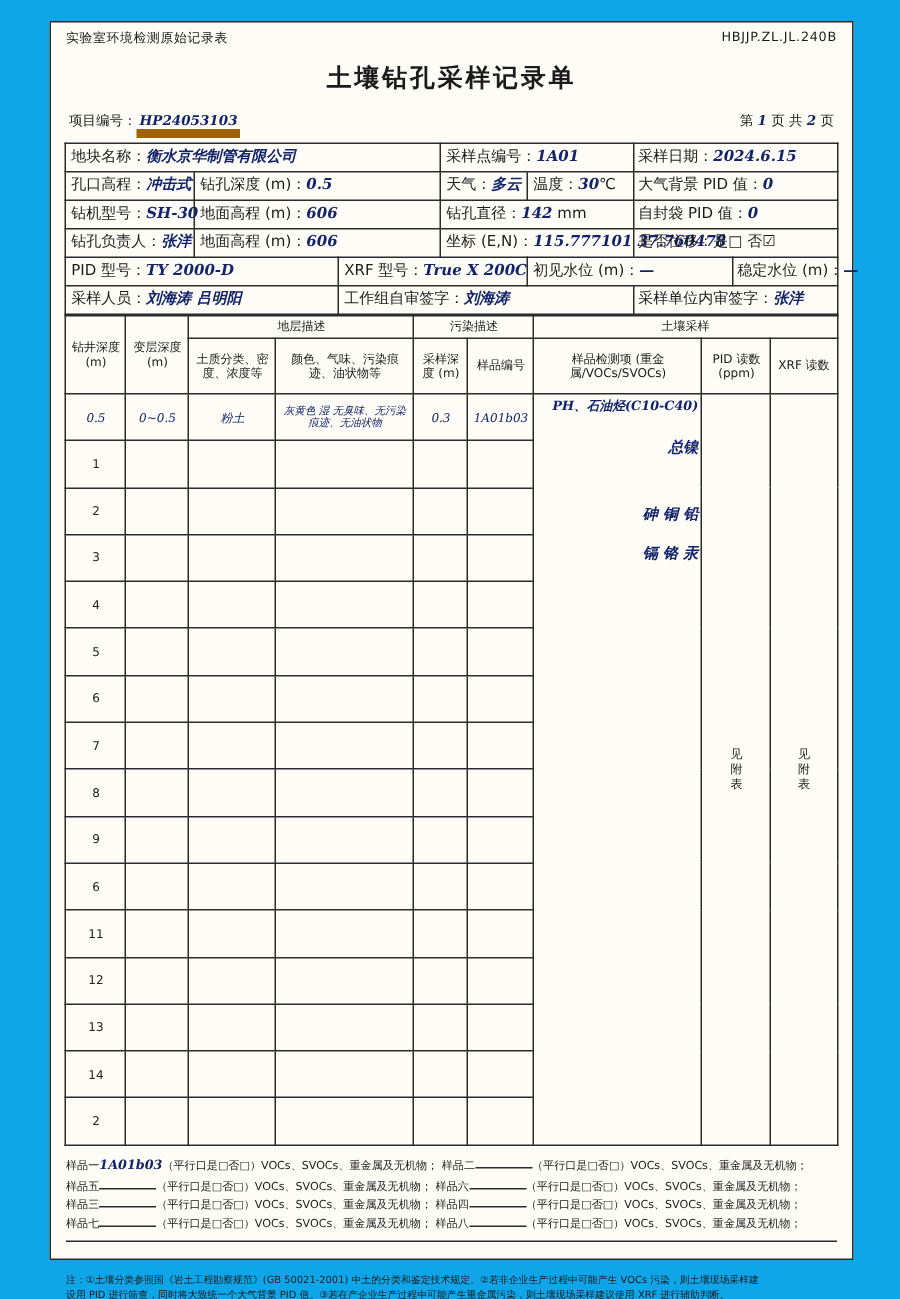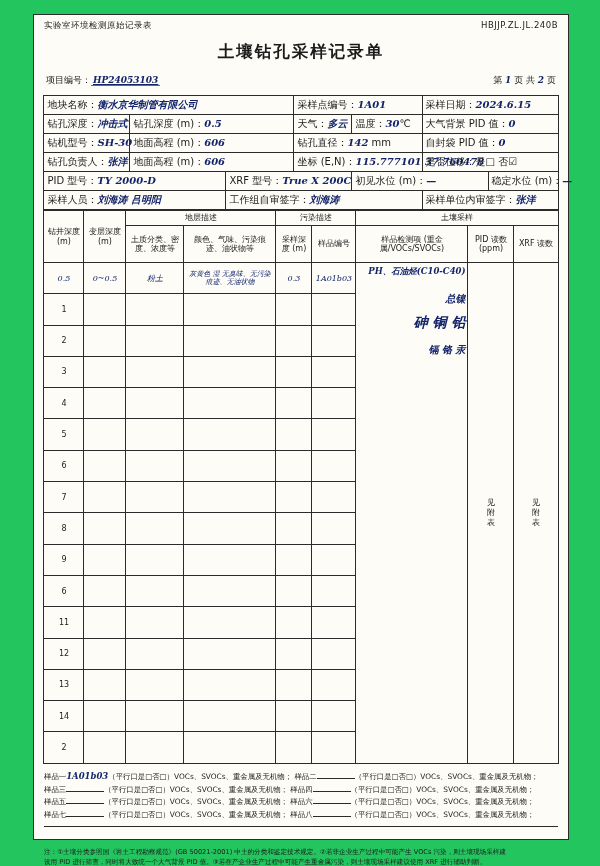--- a/index.html
+++ b/index.html
@@ -6,21 +6,21 @@
   body{
     width:600px;height:866px;
     background:#fbf9f3;
     font-family:"DejaVu Sans","Liberation Sans",sans-serif;
     color:#1b1b1b;
     overflow:hidden;
     position:relative;
   }
   .page{
     position:absolute;left:0;top:0;width:600px;height:866px;
-    background:#22c55e;
+    background:#0ea5e9;
   }
   .sheet{
     position:absolute;left:33px;top:14px;width:536px;height:826px;
     border:1px solid #2b2b2b;
     background:#fdfcf7;
     box-sizing:border-box;
   }
   .hdr-row{
     position:relative;height:22px;
   }
@@ -41,21 +41,21 @@
   .meta-right{position:absolute;right:12px;top:3px;font-size:9px;text-align:right;}
   .hand{
     font-family:"DejaVu Serif","Liberation Serif",serif;
     color:#13246b;
     font-style:italic;
     font-weight:bold;
   }
   .hand-u{
     font-family:"DejaVu Serif","Liberation Serif",serif;
     color:#13246b;font-style:italic;font-weight:bold;
-    border-bottom:1px solid #a16207;padding:0 2px;text-decoration:underline;
+    border-bottom:6px solid #a16207;padding:0 2px;
   }
   table.grid{
     border-collapse:collapse;width:514px;margin:4px auto 0 auto;
     table-layout:fixed;
   }
   table.grid td{
     border:1px solid #2b2b2b;
     font-size:10px;
     padding:1px 3px;
     vertical-align:middle;
@@ -130,21 +130,21 @@
         </td>
         <td class="lbl" colspan="2">
           <span>采样点编号：</span><span class="hand">1A01</span>
         </td>
         <td class="lbl" colspan="2">
           <span>采样日期：</span><span class="hand">2024.6.15</span>
         </td>
       </tr>
       <tr>
         <td class="lbl">
-          <span>钻孔深度：</span><span class="hand">冲击式</span>
+          <span>孔口高程：</span><span class="hand">冲击式</span>
         </td>
         <td class="lbl" colspan="2">
           <span>钻孔深度 (m)：</span><span class="hand">0.5</span>
         </td>
         <td class="lbl">
           <span>天气：</span><span class="hand">多云</span>
         </td>
         <td class="lbl">
           <span>温度：</span><span class="hand">30</span><span>℃</span>
         </td>
@@ -244,21 +244,21 @@
         <td class="hand">粉土</td>
         <td class="hand" style="font-size:7px">
           <span>灰黄色  湿</span>
           <span>无臭味、无污染痕迹、无油状物</span>
         </td>
         <td class="hand">0.3</td>
         <td class="hand">1A01b03</td>
         <td rowspan="16" style="vertical-align:top;text-align:right;padding-left:6px;padding-top:3px">
           <div class="hand" style="font-size:8.5px;margin-top:1px">PH、石油烃(C10-C40)</div>
           <div class="hand" style="font-size:10px;margin-top:16px;margin-left:10px">总镍</div>
-          <div class="hand" style="font-size:14px;margin-top:10px;margin-left:14px">砷 铜 铅</div>
+          <div class="hand" style="font-size:10px;margin-top:34px;margin-left:14px">砷 铜 铅</div>
           <div class="hand" style="font-size:10px;margin-top:14px;margin-left:14px">镉 铬 汞</div>
         </td>
         <td rowspan="16" style="vertical-align:middle">
           <span style="display:inline-block;width:1em;line-height:1.25">见附表</span>
         </td>
         <td rowspan="16" style="vertical-align:middle">
           <span style="display:inline-block;width:1em;line-height:1.25">见附表</span>
         </td>
       </tr>
 
@@ -384,26 +384,26 @@
       </tr>
     </tbody>
       </table>
 
     <div class="notes">
       <div>
         <span>样品一</span><span class="hand" style="font-size:8.5px">1A01b03</span><span>（平行口是□否□）VOCs、SVOCs、重金属及无机物；</span>
         <span>样品二</span><span class="blank"></span><span>（平行口是□否□）VOCs、SVOCs、重金属及无机物；</span>
       </div>
       <div>
+        <span>样品五</span><span class="blank"></span><span>（平行口是□否□）VOCs、SVOCs、重金属及无机物；</span>
+        <span>样品六</span><span class="blank"></span><span>（平行口是□否□）VOCs、SVOCs、重金属及无机物；</span>
+      </div>
+      <div>
         <span>样品三</span><span class="blank"></span><span>（平行口是□否□）VOCs、SVOCs、重金属及无机物；</span>
         <span>样品四</span><span class="blank"></span><span>（平行口是□否□）VOCs、SVOCs、重金属及无机物；</span>
-      </div>
-      <div>
-        <span>样品五</span><span class="blank"></span><span>（平行口是□否□）VOCs、SVOCs、重金属及无机物；</span>
-        <span>样品六</span><span class="blank"></span><span>（平行口是□否□）VOCs、SVOCs、重金属及无机物；</span>
       </div>
       <div>
         <span>样品七</span><span class="blank"></span><span>（平行口是□否□）VOCs、SVOCs、重金属及无机物；</span>
         <span>样品八</span><span class="blank"></span><span>（平行口是□否□）VOCs、SVOCs、重金属及无机物；</span>
       </div>
     </div>
 
     <div class="footnote">
       <div>注：①土壤分类参照国《岩土工程勘察规范》(GB 50021-2001) 中土的分类和鉴定技术规定。②若非企业生产过程中可能产生 VOCs 污染，则土壤现场采样建</div>
       <div>设用 PID 进行筛查，同时将大致统一个大气背景 PID 值。③若在产企业生产过程中可能产生重金属污染，则土壤现场采样建议使用 XRF 进行辅助判断。</div>

